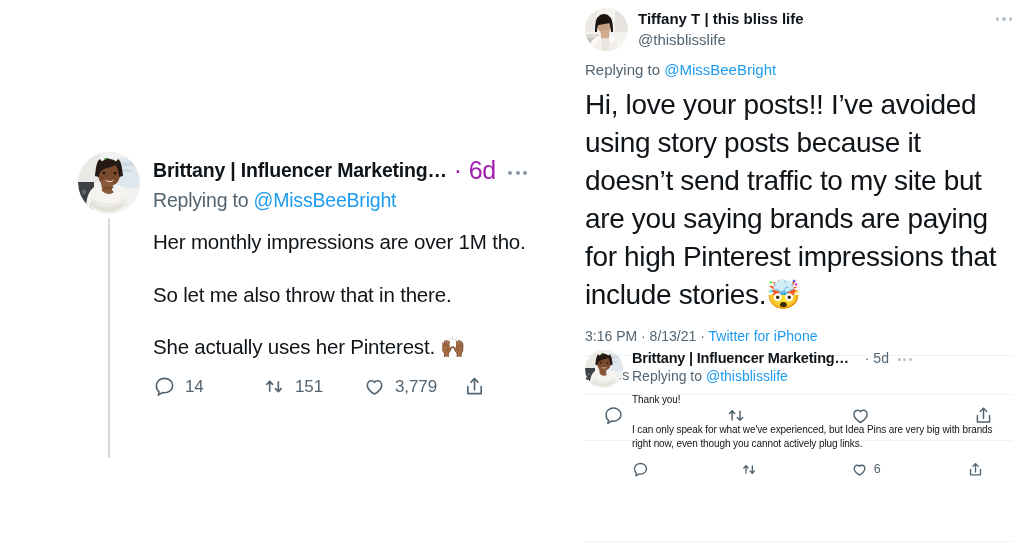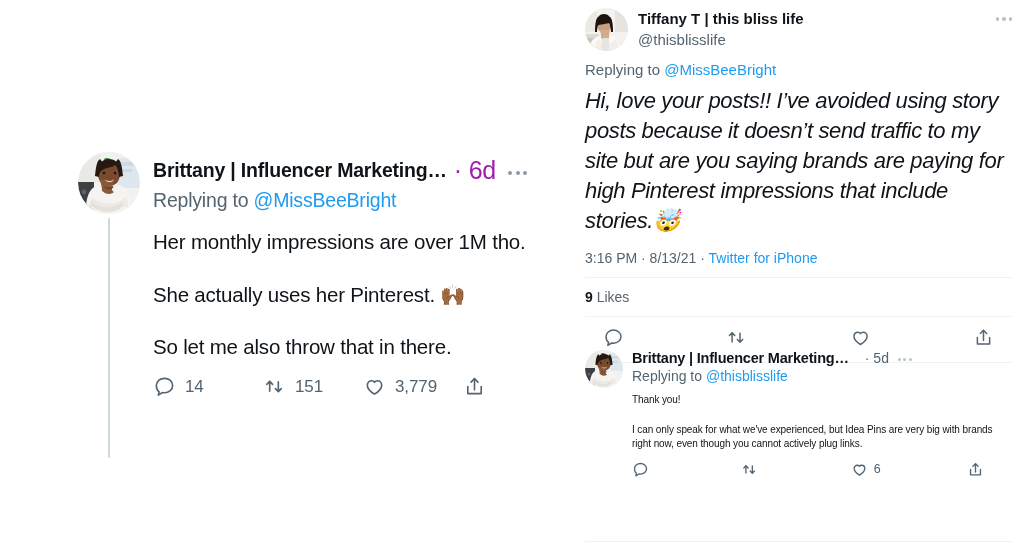--- a/index.html
+++ b/index.html
@@ -195,26 +195,25 @@
     border-radius: 50%;
     background: #b6c2cc;
   }
   .rt-replying {
     font-size: 15px;
     color: #536471;
     padding: 10px 12px 0 12px;
   }
   .rt-replying .handle { color: #1d9bf0; }
   .rt-text {
-    font-size: 22px;
+    font-size: 28px;
     line-height: 1.36;
     color: #0f1419;
     padding: 8px 12px 0 12px;
     letter-spacing: -0.35px;
-    font-style: italic;
   }
   .rt-stamp {
     font-size: 14px;
     color: #536471;
     padding: 14px 12px 11px 12px;
   }
   .rt-stamp .link { color: #1d9bf0; }
   .hr {
     height: 1px;
     background: #eff3f4;
@@ -374,22 +373,22 @@
               <i></i>
             </span>
         </div>
 
         <div class="lt-replying">
           <span>Replying to </span><span class="handle">@MissBeeBright</span>
         </div>
 
         <div class="lt-text">
           <p>Her monthly impressions are over 1M tho.</p>
+          <p>So let me also throw that in there.</p>
           <p>She actually uses her Pinterest. 🙌🏾</p>
-          <p>So let me also throw that in there.</p>
         </div>
 
         <div class="lt-actions">
           <div class="lt-action a1">
             <svg class="ico" width="23" height="23" viewBox="0 0 24 24" fill="none" stroke="#536471" stroke-width="1.7" stroke-linecap="round" stroke-linejoin="round">
               <path d="M20.5 11c0 4.2-3.8 7.5-8.5 7.5-.7 0-1.4-.1-2-.2L5.5 21l.9-3.4C4.6 16.2 3.5 13.8 3.5 11c0-4.2 3.8-7.5 8.5-7.5s8.5 3.3 8.5 7.5z"></path>
             </svg>
             <span>14</span>
           </div>
           <div class="lt-action a2">

